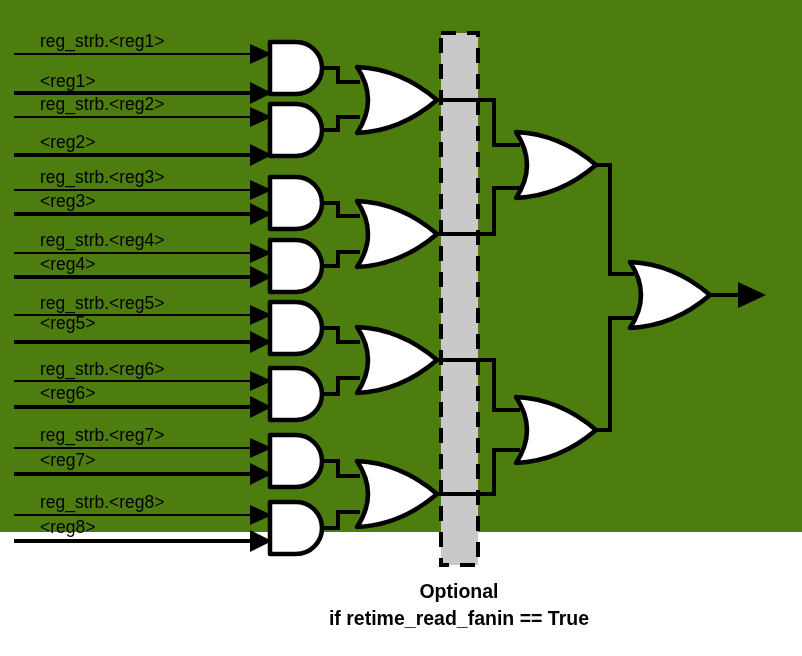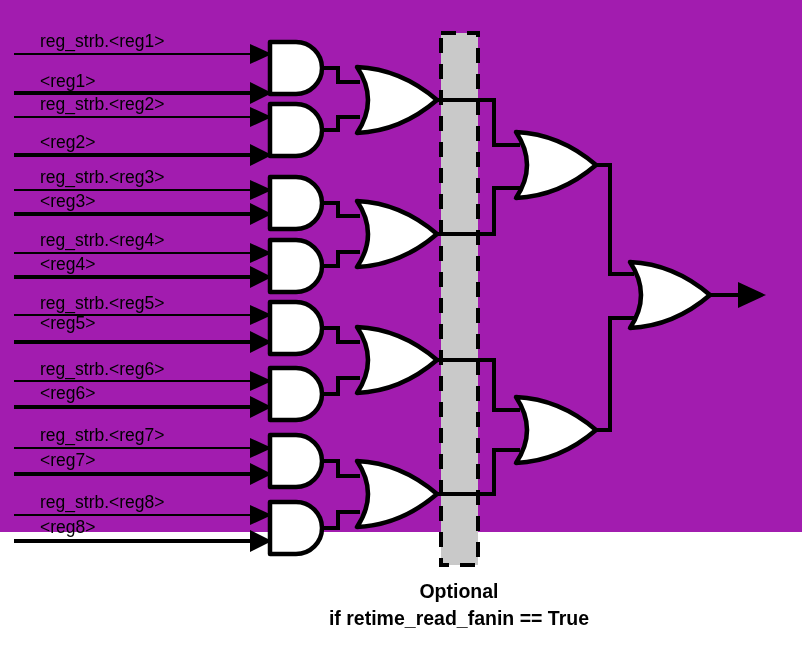--- a/index.html
+++ b/index.html
@@ -1,18 +1,18 @@
 <!DOCTYPE html>
 <html><head>
 <meta charset="utf-8">
 <style>
   html,body{margin:0;padding:0;background:#ffffff;}
   body{width:802px;height:656px;overflow:hidden;
        font-family:"Liberation Sans","DejaVu Sans",sans-serif;}
-  #diagram-root{position:relative;width:802px;height:532px;background:#a21caf;}
+  #diagram-root{position:relative;width:802px;height:532px;background:#4d7c0f;}
   svg#logic-svg{display:block;width:802px;height:656px;}
   .wire{stroke:#000;fill:none;stroke-width:4;stroke-linecap:butt;stroke-linejoin:miter;}
   .wire-thin{stroke:#000;fill:none;stroke-width:2.2;}
   .gate{stroke:#000;fill:#ffffff;stroke-width:4.5;stroke-linejoin:round;}
   .arrow{fill:#000;stroke:none;}
   .optbox{fill:#c9c9c9;stroke:#000;stroke-width:4;stroke-dasharray:15 11;}
   .sig-label{font-family:"Liberation Sans","DejaVu Sans",sans-serif;
              font-size:17.5px;fill:#000;dominant-baseline:alphabetic;}
   .caption{font-family:"Liberation Sans","DejaVu Sans",sans-serif;
            font-size:19.5px;font-weight:bold;fill:#000;text-anchor:middle;}

